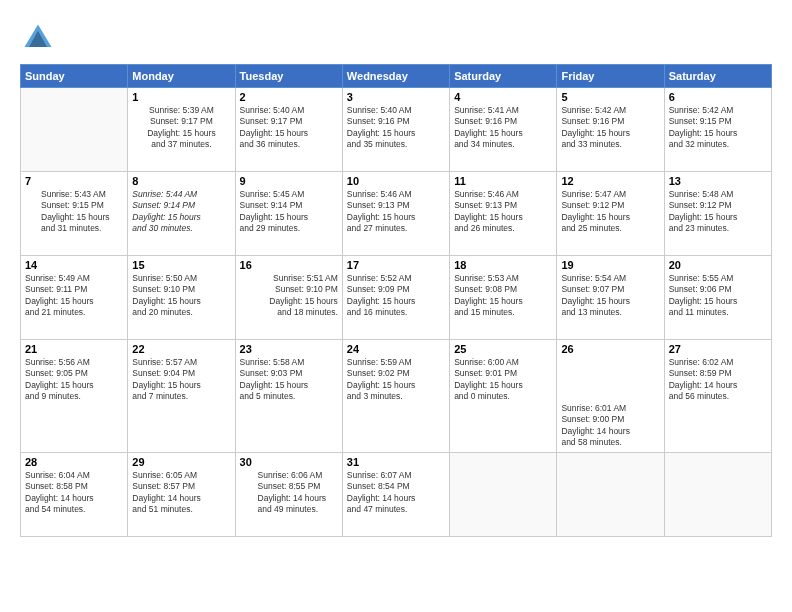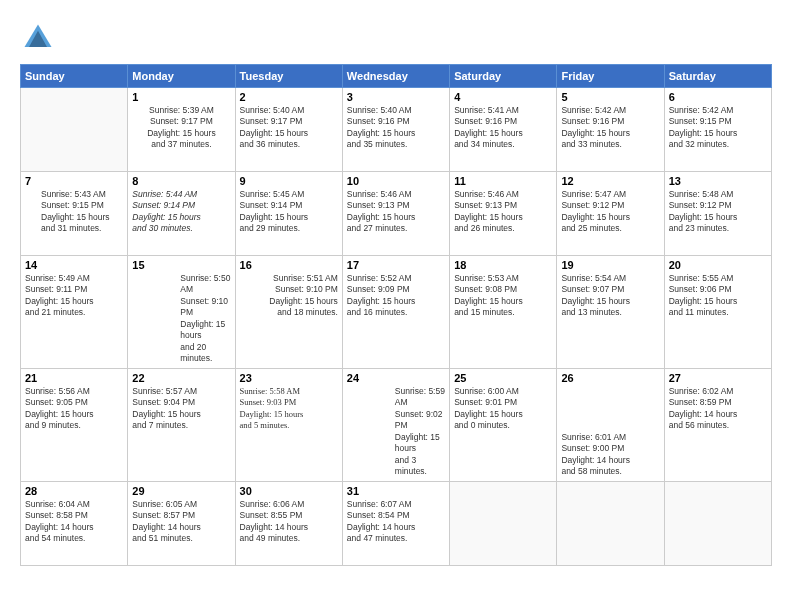--- a/index.html
+++ b/index.html
@@ -230,21 +230,21 @@
         <tr>
           <td>
             <span class="day-num">14</span>
             <div class="day-info" style="white-space: pre-line;">Sunrise: 5:49 AM
 Sunset: 9:11 PM
 Daylight: 15 hours
 and 21 minutes.</div>
           </td>
           <td>
             <span class="day-num">15</span>
-            <div class="day-info" style="white-space: pre-line; margin-left: 48px;">Sunrise: 5:50 AM
+            <div class="day-info" style="white-space: pre-line;">Sunrise: 5:50 AM
 Sunset: 9:10 PM
 Daylight: 15 hours
 and 20 minutes.</div>
           </td>
           <td>
             <span class="day-num">16</span>
             <div class="day-info" style="white-space: pre-line; text-align: right;">Sunrise: 5:51 AM
 Sunset: 9:10 PM
 Daylight: 15 hours
 and 18 minutes.</div>
@@ -288,28 +288,28 @@
           </td>
           <td>
             <span class="day-num">22</span>
             <div class="day-info" style="white-space: pre-line;">Sunrise: 5:57 AM
 Sunset: 9:04 PM
 Daylight: 15 hours
 and 7 minutes.</div>
           </td>
           <td>
             <span class="day-num">23</span>
-            <div class="day-info" style="white-space: pre-line; font-family: Liberation Serif, serif;">Sunrise: 5:58 AM
+            <div class="day-info" style="white-space: pre-line;">Sunrise: 5:58 AM
 Sunset: 9:03 PM
 Daylight: 15 hours
 and 5 minutes.</div>
           </td>
           <td>
             <span class="day-num">24</span>
-            <div class="day-info" style="white-space: pre-line; margin-left: 48px;">Sunrise: 5:59 AM
+            <div class="day-info" style="white-space: pre-line;">Sunrise: 5:59 AM
 Sunset: 9:02 PM
 Daylight: 15 hours
 and 3 minutes.</div>
           </td>
           <td>
             <span class="day-num">25</span>
             <div class="day-info" style="white-space: pre-line;">Sunrise: 6:00 AM
 Sunset: 9:01 PM
 Daylight: 15 hours
 and 0 minutes.</div>
@@ -339,21 +339,21 @@
           </td>
           <td>
             <span class="day-num">29</span>
             <div class="day-info" style="white-space: pre-line;">Sunrise: 6:05 AM
 Sunset: 8:57 PM
 Daylight: 14 hours
 and 51 minutes.</div>
           </td>
           <td>
             <span class="day-num">30</span>
-            <div class="day-info" style="white-space: pre-line;">Sunrise: 6:06 AM
+            <div class="day-info" style="white-space: pre-line; margin-left: 18px;">Sunrise: 6:06 AM
 Sunset: 8:55 PM
 Daylight: 14 hours
 and 49 minutes.</div>
           </td>
           <td>
             <span class="day-num">31</span>
             <div class="day-info" style="white-space: pre-line;">Sunrise: 6:07 AM
 Sunset: 8:54 PM
 Daylight: 14 hours
 and 47 minutes.</div>

